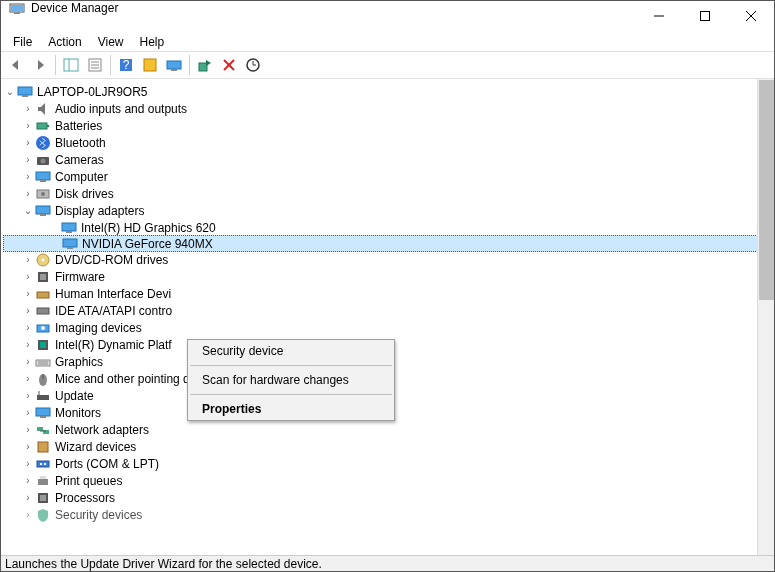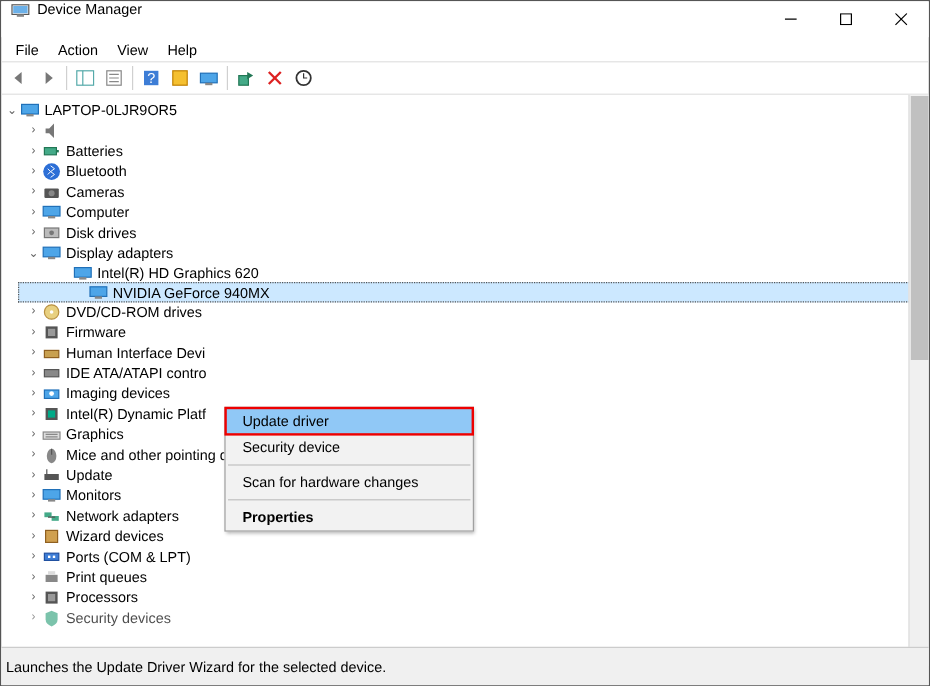--- a/index.html
+++ b/index.html
@@ -17,28 +17,28 @@
 .content { position: relative; height: 476px; overflow: hidden; }
 .tree { padding: 4px 0 4px 2px; }
 .tree-scroll { position: absolute; right: 0; top: 0; width: 17px; height: 100%; background: #f0f0f0; border-left: 1px solid #ddd; }
 .tree-scroll .thumb { position: absolute; left: 1px; top: 1px; width: 15px; height: 220px; background: #c0c0c0; }
 .node { display: flex; align-items: center; height: 17px; white-space: nowrap; }
 .node .exp { width: 14px; text-align: center; color: #666; font-size: 10px; }
 .node .icon { width: 16px; height: 16px; margin-right: 4px; display: flex; align-items: center; justify-content: center; }
 .node.root { padding-left: 0; }
 .node.l1 { padding-left: 18px; }
 .node.l2 { padding-left: 44px; }
-.node.selected { background: #cce8ff; border: 1px dotted #555; height: 17px; margin: -1px 12px; }
+.node.selected { background: #cce8ff; border: 1px dotted #555; height: 17px; margin: -1px 0; }
 .context-menu { position: absolute; left: 186px; top: 260px; width: 208px; background: #f2f2f2; border: 1px solid #a0a0a0; box-shadow: 1px 2px 3px rgba(0,0,0,0.3); z-index: 10; }
 .ctx-item { padding: 4px 14px; }
 .ctx-item.hover { background: #90c8f6; }
 .ctx-item.highlighted-border { outline: 2px solid #e00; outline-offset: -1px; }
 .ctx-sep { height: 1px; background: #c0c0c0; margin: 3px 2px; }
 .ctx-item.bold { font-weight: bold; }
-.statusbar { position: absolute; bottom: 0; left: 0; right: 0; height: 32px; border-top: 1px solid #ccc; background: #f0f0f0; display: flex; align-items: center; padding: 0 4px; }
+.statusbar { position: absolute; bottom: 0; left: 0; right: 0; height: 16px; border-top: 1px solid #ccc; background: #f0f0f0; display: flex; align-items: center; padding: 0 4px; }
 svg { display: block; }
 </style>
 </head>
 <body>
 
 <div class="titlebar">
   <span class="app-icon">
     <svg width="16" height="16" viewBox="0 0 16 16">
         <rect x="1" y="3" width="14" height="8" fill="#fff" stroke="#555"></rect>
         <rect x="5" y="11" width="6" height="2" fill="#888"></rect>
@@ -151,20 +151,21 @@
       <span>LAPTOP-0LJR9OR5</span>
     </div>
 
     <div class="node l1">
         <span class="exp">›</span>
         <span class="icon">
           <svg width="16" height="16">
             <path d="M3 6 L6 6 L10 2 L10 14 L6 10 L3 10 Z" fill="#777"></path>
           </svg>
         </span>
+        <span>Audio inputs and outputs</span>
       </div>
 
     <div class="node l1">
         <span class="exp">›</span>
         <span class="icon">
           <svg width="16" height="16">
             <rect x="2" y="5" width="10" height="6" fill="#4a8" stroke="#275"></rect>
             <rect x="12" y="7" width="2" height="2" fill="#275"></rect>
           </svg>
         </span>
@@ -418,21 +419,20 @@
         <span class="icon">
           <svg width="16" height="16">
             <path d="M8 2 L13 4 L13 9 Q13 13 8 15 Q3 13 3 9 L3 4 Z" fill="#4a8"></path>
           </svg>
         </span>
         <span>Security devices</span>
       </div>
   </div>
 
   <div class="context-menu">
-    <div class="ctx-item hover highlighted-border">Update driver</div>
     <div class="ctx-item">Security device</div>
     <div class="ctx-sep"></div>
     <div class="ctx-item">Scan for hardware changes</div>
     <div class="ctx-sep"></div>
     <div class="ctx-item bold">Properties</div>
   </div>
 
   <div class="tree-scroll">
     <div class="thumb"></div>
   </div>

